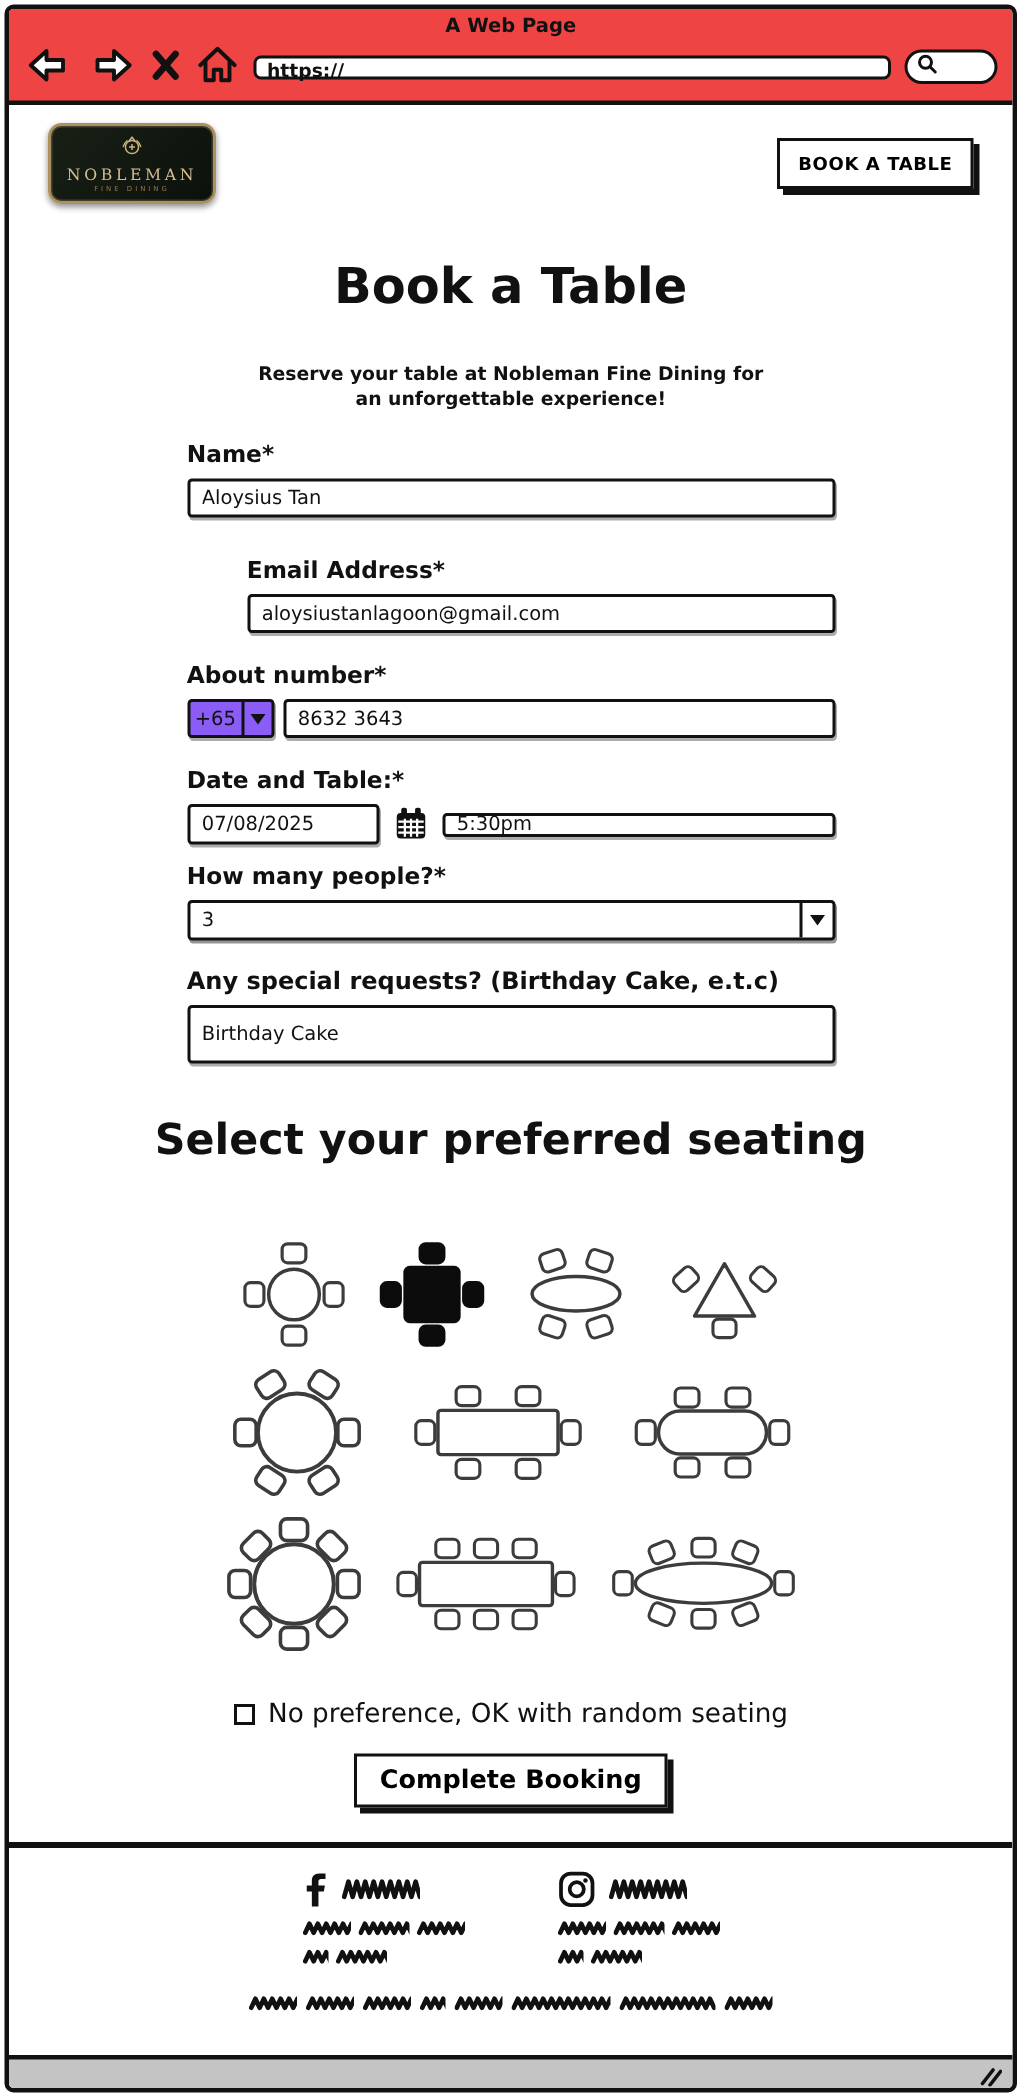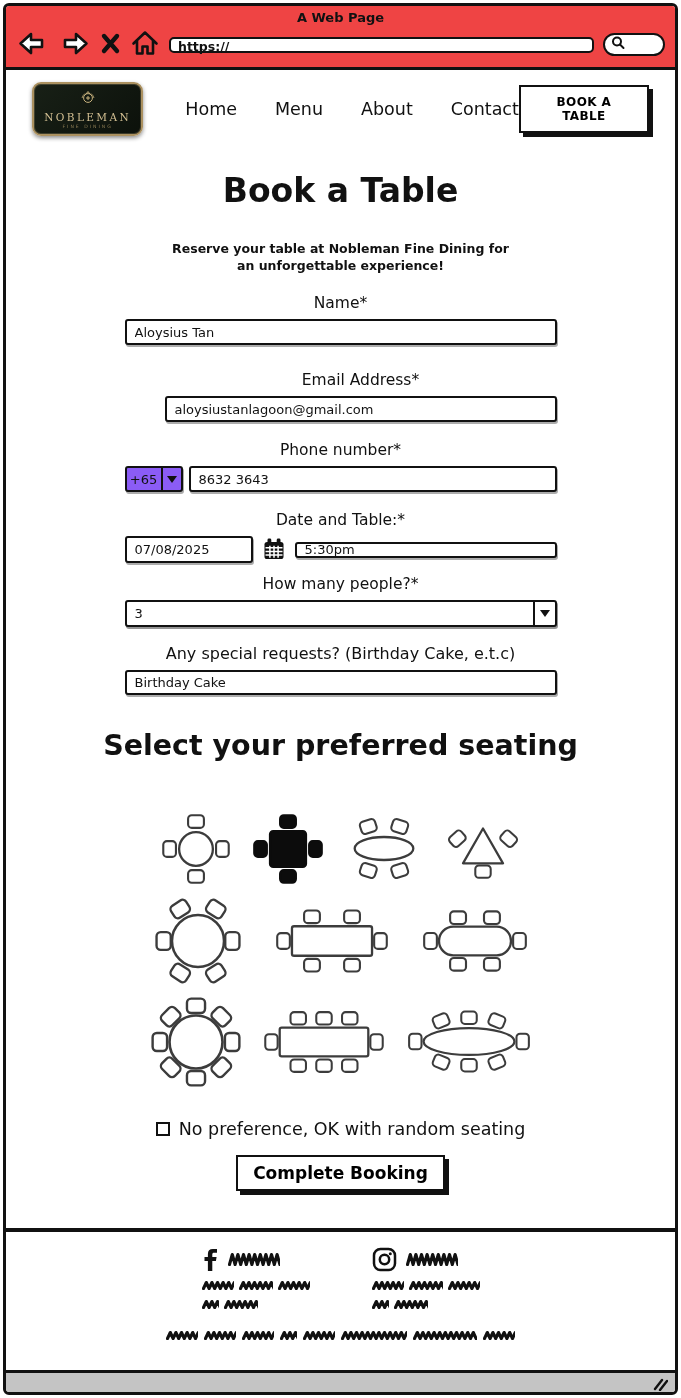--- a/index.html
+++ b/index.html
@@ -25,21 +25,21 @@
   .logo-name{font-family:"DejaVu Serif",serif;font-size:10.5px;letter-spacing:2.4px;color:#d2bf92;margin-top:1px;}
   .logo-tagline{font-size:4.6px;letter-spacing:2px;color:#8d7c54;}
   .nav{display:flex;gap:38px;margin-left:42px;}
   .nav a{font-size:17.5px;font-weight:500;color:#111;text-decoration:none;cursor:pointer;}
   .cta-btn{margin-left:auto;background:#fff;border:2.5px solid #111;box-shadow:4px 4px 0 0 #111;padding:8px 12px;font-size:12px;font-weight:600;letter-spacing:.4px;font-family:"DejaVu Sans",sans-serif;cursor:pointer;}
 
   
   .page-title{font-size:33px;font-weight:600;text-align:center;margin-top:36px;line-height:38px;}
   .page-subtitle{font-size:12.5px;font-weight:600;text-align:center;max-width:345px;margin:9px auto 0 auto;line-height:1.32;}
   .form-wrap{width:432px;margin:20px auto 0 auto;}
-  .f-label{font-size:15.5px;font-weight:400;margin-bottom:7px;text-align:center;}
+  .f-label{font-size:15.5px;font-weight:700;margin-bottom:7px;}
   .f-input{width:100%;height:26px;border:2px solid #111;border-radius:3px;background:#fff;font-family:"DejaVu Sans",sans-serif;font-size:13px;padding:0 8px;color:#111;box-shadow:1px 2px 0 rgba(17,17,17,.35);outline:none;}
   .blk{margin-bottom:0;}
   .row{display:flex;align-items:center;}
   .cc-select{display:flex;align-items:stretch;border:2px solid #111;border-radius:3px;background:#8b5cf6;height:26px;box-shadow:1px 2px 0 rgba(17,17,17,.35);cursor:pointer;}
   .cc-val{width:34px;display:flex;align-items:center;justify-content:center;font-size:13px;}
   .dd-arrow-box{width:20px;border-left:2px solid #111;display:flex;align-items:center;justify-content:center;}
   .tri-down{width:0;height:0;border-left:5px solid transparent;border-right:5px solid transparent;border-top:7px solid #111;}
   .combo{position:relative;height:27px;border:2px solid #111;border-radius:3px;background:#fff;display:flex;align-items:center;padding:0 30px 0 8px;font-size:13px;box-shadow:1px 2px 0 rgba(17,17,17,.45);cursor:pointer;}
   .combo .dd-arrow-box{position:absolute;right:0;top:0;bottom:0;width:22px;}
 
@@ -131,46 +131,40 @@
         <span>
           <svg width="18" height="15" viewBox="0 0 18 15">
             <circle cx="9" cy="8" r="4.4" fill="none" stroke="#c9b37e" stroke-width="1"></circle>
             <path d="M7,4 L9,1.5 L11,4 M9,6 V10 M7,8 H11" stroke="#c9b37e" stroke-width="1" fill="none"></path>
             <path d="M3,8 Q4,5 6,3.5 M15,8 Q14,5 12,3.5" stroke="#c9b37e" stroke-width=".8" fill="none"></path>
           </svg>
         </span>
         <div class="logo-name">NOBLEMAN</div>
         <div class="logo-tagline">FINE DINING</div>
       </div>
-      <nav class="nav">
-        <a>Home</a>
-        <a>Menu</a>
-        <a>About</a>
-        <a>Contact</a>
-      </nav>
       <button class="cta-btn">BOOK A TABLE</button>
     </div>
 
     <h1 class="page-title">Book a Table</h1>
     <div class="page-subtitle">Reserve your table at Nobleman Fine Dining for an unforgettable experience!</div>
 
     <div class="form-wrap">
 
       <div class="blk" style="margin-bottom:26px;">
         <div class="f-label">Name*</div>
         <input class="f-input" readonly="" value="Aloysius Tan" style="">
       </div>
 
       <div class="blk" style="margin-bottom:19px;margin-left:40px;">
         <div class="f-label">Email Address*</div>
         <input class="f-input" readonly="" value="aloysiustanlagoon@gmail.com" style="">
       </div>
 
       <div class="blk" style="margin-bottom:19px;">
-        <div class="f-label">Phone number*</div>
+        <div class="f-label">About number*</div>
         <div class="row" style="gap:6px;">
           <div class="cc-select">
             <span class="cc-val">+65</span>
             <span class="dd-arrow-box">
                 <span class="tri-down"></span>
               </span>
           </div>
           <input class="f-input" style="flex: 1 1 0%;" readonly="" value="8632 3643">
         </div>
       </div>
@@ -197,21 +191,21 @@
         <div class="combo">
           <span>3</span>
           <span class="dd-arrow-box">
               <span class="tri-down"></span>
             </span>
         </div>
       </div>
 
       <div class="blk">
         <div class="f-label" style="font-size:16px;margin-top:4px;">Any special requests? (Birthday Cake, e.t.c)</div>
-        <input class="f-input" style="height: 25px;" readonly="" value="Birthday Cake">
+        <input class="f-input" style="height: 39px;" readonly="" value="Birthday Cake">
       </div>
     </div>
 
     <h2 class="seating-heading">Select your preferred seating</h2>
 
     <div class="seat-grid" id="seating-grid">
         <div class="seat-row r1">
           <div class="seat-option">
             <svg width="72" height="76" viewBox="-34 -36 68 72">
               <rect x="-7.5" y="-32" width="15" height="12" rx="3.5" class="seat-line"></rect>

